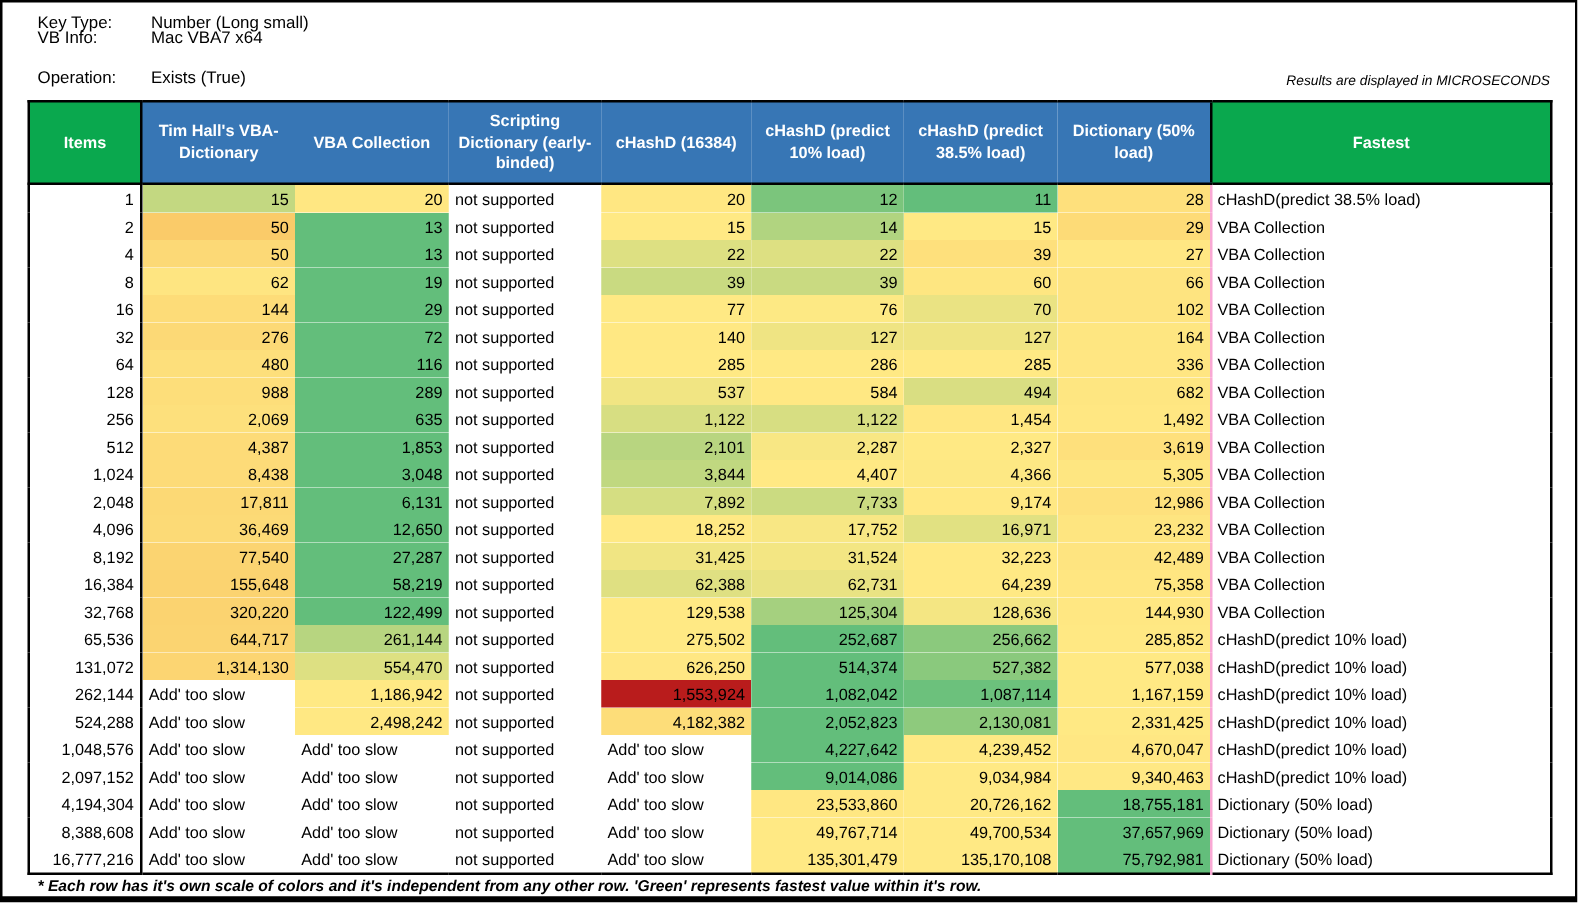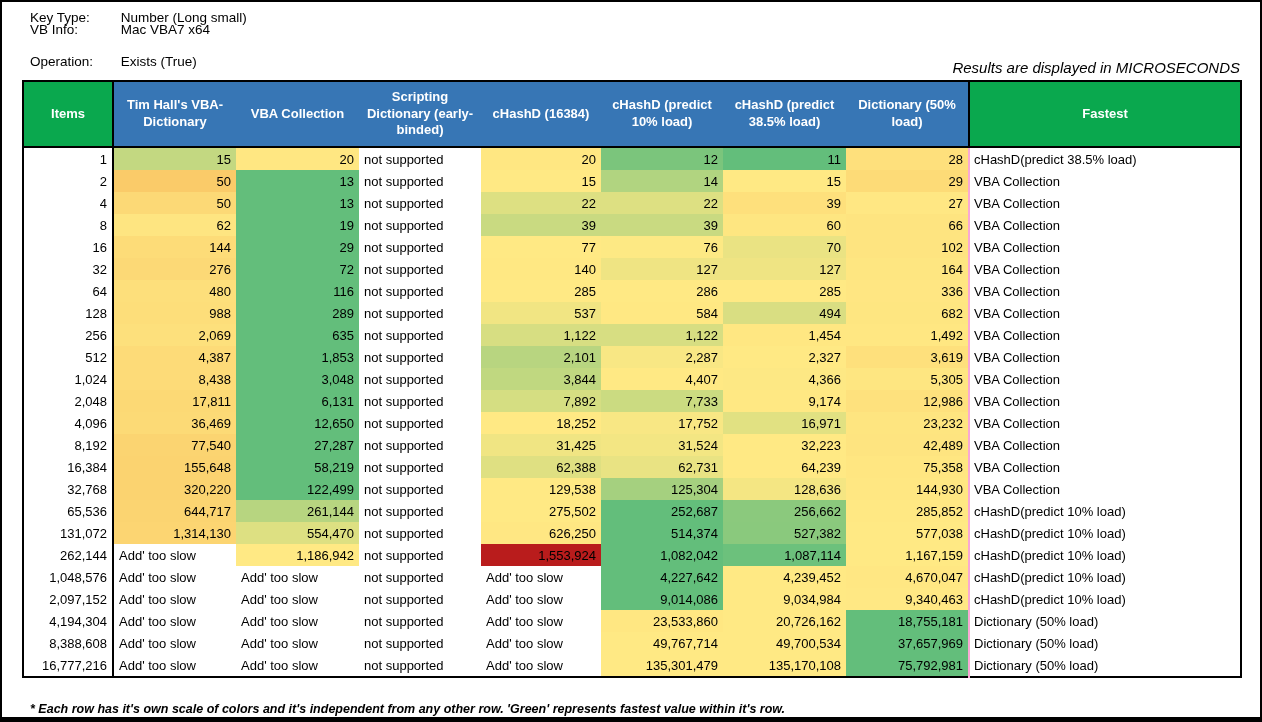--- a/index.html
+++ b/index.html
@@ -11,21 +11,21 @@
     border-bottom:5px solid #000;
     background:#fff;
     overflow:hidden;
   }
   .topbar{position:absolute;left:0;top:0;width:100%;height:78px;}
   .meta-row{position:absolute;left:28px;width:600px;font-size:13.5px;line-height:16px;}
   .meta-row .lbl{display:inline-block;width:87px;}
   .meta-row .val{display:inline-block;}
   .units-note{
     position:absolute;right:20px;top:57px;
-    font-size:15px;font-style:italic;
+    font-size:11px;font-style:italic;
   }
   table.results{
     position:absolute;left:20px;top:78px;
     border-collapse:collapse;table-layout:fixed;
     width:1218px;
     border:2px solid #000;
     font-size:13px;
   }
   th{
     font-size:13px;font-weight:bold;color:#fff;
@@ -297,20 +297,31 @@
           <td class="txt">Add' too slow</td>
           <td class="num" style="background: rgb(255, 233, 132);">1,186,942</td>
           <td class="txt">not supported</td>
           <td class="num" style="background: #b91c1c;">1,553,924</td>
           <td class="num" style="background: rgb(99, 190, 123);">1,082,042</td>
           <td class="num" style="background: rgb(108, 193, 124);">1,087,114</td>
           <td class="num" style="background: rgb(255, 233, 132);">1,167,159</td>
           <td class="col-fastest">cHashD(predict 10% load)</td>
         </tr>
         <tr>
+          <td class="col-items num">524,288</td>
+          <td class="txt">Add' too slow</td>
+          <td class="num" style="background: rgb(255, 232, 131);">2,498,242</td>
+          <td class="txt">not supported</td>
+          <td class="num" style="background: rgb(253, 221, 121);">4,182,382</td>
+          <td class="num" style="background: rgb(99, 190, 123);">2,052,823</td>
+          <td class="num" style="background: rgb(142, 202, 125);">2,130,081</td>
+          <td class="num" style="background: rgb(255, 233, 132);">2,331,425</td>
+          <td class="col-fastest">cHashD(predict 10% load)</td>
+        </tr>
+        <tr>
           <td class="col-items num">1,048,576</td>
           <td class="txt">Add' too slow</td>
           <td class="txt">Add' too slow</td>
           <td class="txt">not supported</td>
           <td class="txt">Add' too slow</td>
           <td class="num" style="background: rgb(99, 190, 123);">4,227,642</td>
           <td class="num" style="background: rgb(255, 233, 132); margin-top: 44px;">4,239,452</td>
           <td class="num" style="background: rgb(255, 231, 131);">4,670,047</td>
           <td class="col-fastest">cHashD(predict 10% load)</td>
         </tr>

